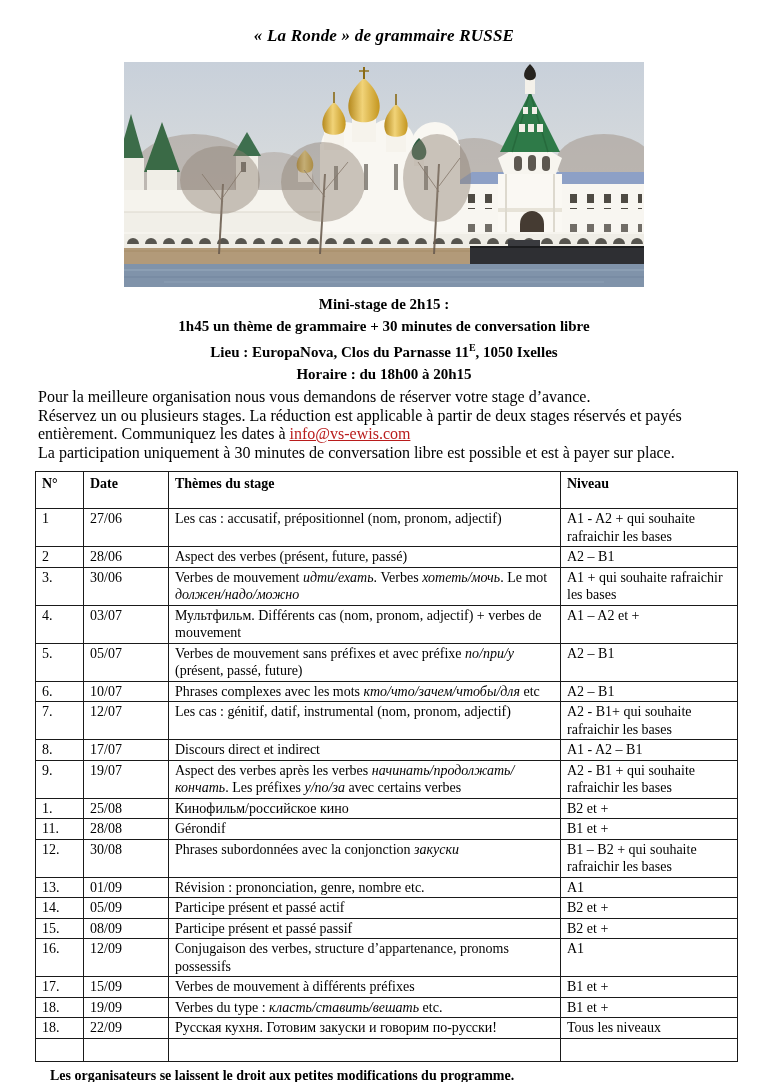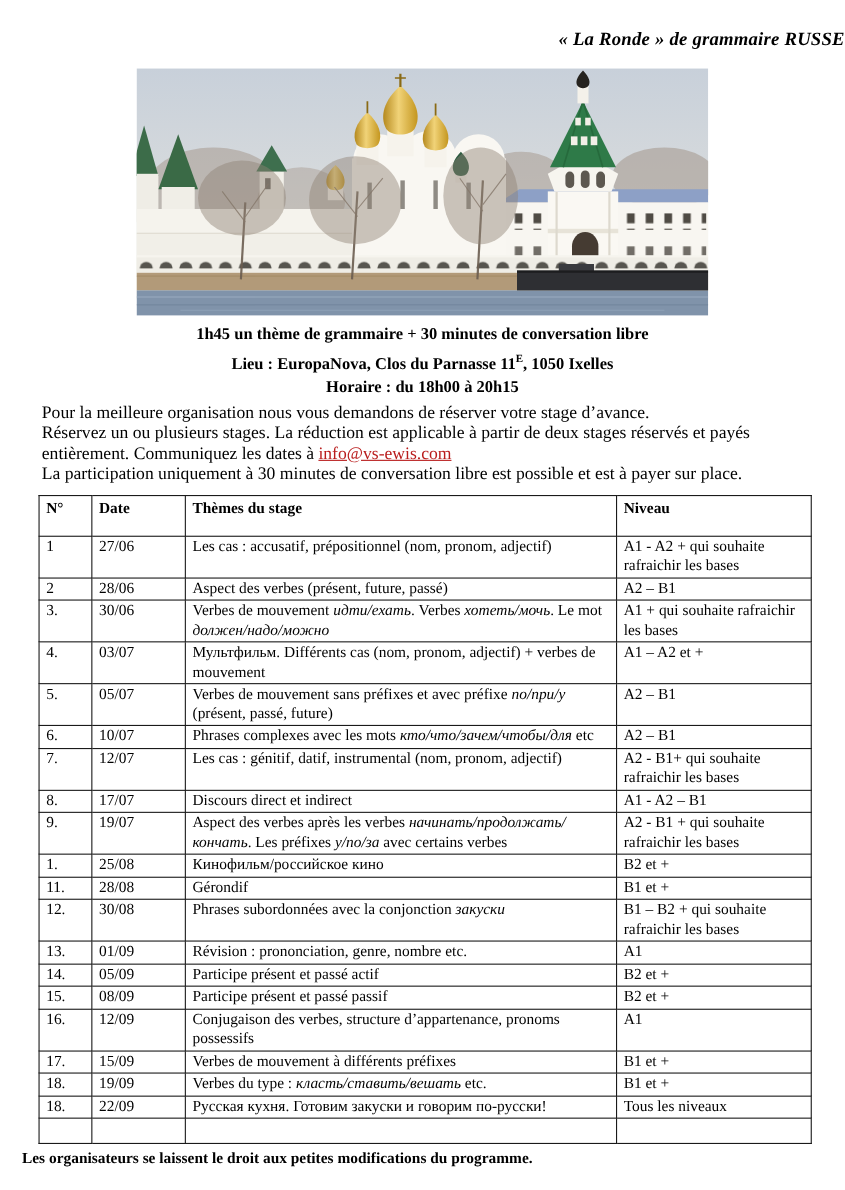--- a/index.html
+++ b/index.html
@@ -8,21 +8,21 @@
     width:768px;
     height:1082px;
     margin:0 auto;
     background:#ffffff;
     font-family:"Liberation Serif", serif;
     color:#000;
     overflow:hidden;
   }
   .doc-title {
     margin-top:26px;
-    text-align:right;
+    text-align:center;
     font-size:17px;
     font-weight:bold;
     font-style:italic;
     letter-spacing:0.2px;
   }
   .photo-wrap {
     width:520px;
     height:225px;
     margin:16px auto 0 auto;
     overflow:hidden;
@@ -61,21 +61,21 @@
     font-weight:bold;
     height:32px;
     padding-top:3px;
   }
   .stage-table tr.empty-row td { height:20px; }
   .col-n { width:48px; }
   .col-date { width:85px; }
   .col-theme { width:392px; }
   .col-niveau { width:177px; }
   .footer-note {
-    margin:6px 30px 0 20px;
+    margin:6px 30px 0 50px;
     font-weight:bold;
     font-size:14px;
   }
 </style>
 </head>
 <body>
 
 <div class="page">
 
   <div class="doc-title">« La Ronde »  de grammaire RUSSE</div>
@@ -201,20 +201,21 @@
         <line x1="315" y1="130" x2="294" y2="100"></line>
         <line x1="315" y1="124" x2="336" y2="96"></line>
       </g>
       <ellipse cx="96" cy="118" rx="40" ry="34" fill="#8f8174" opacity="0.45"></ellipse>
       <ellipse cx="199" cy="120" rx="42" ry="40" fill="#8f8174" opacity="0.45"></ellipse>
       <ellipse cx="313" cy="116" rx="34" ry="44" fill="#8f8174" opacity="0.45"></ellipse>
     </svg>
   </div>
 
   <div class="intro">
+    <div>Mini-stage de 2h15 :</div>
     <div>1h45 un thème de grammaire + 30 minutes de conversation libre</div>
     <div><span>Lieu : EuropaNova, Clos du Parnasse 11</span><sup>E</sup><span>, 1050 Ixelles</span></div>
     <div>Horaire : du 18h00 à 20h15</div>
   </div>
 
   <div class="paragraph">
     <div>Pour la meilleure organisation nous vous demandons de réserver votre stage d’avance.</div>
     <div><span>Réservez un ou plusieurs stages. La réduction est applicable à partir de deux stages réservés et payés entièrement. Communiquez les dates à </span><a class="email-link" href="#">info@vs-ewis.com</a></div>
     <div>La participation uniquement à 30 minutes de conversation libre est possible et est à payer sur place.</div>
   </div>

